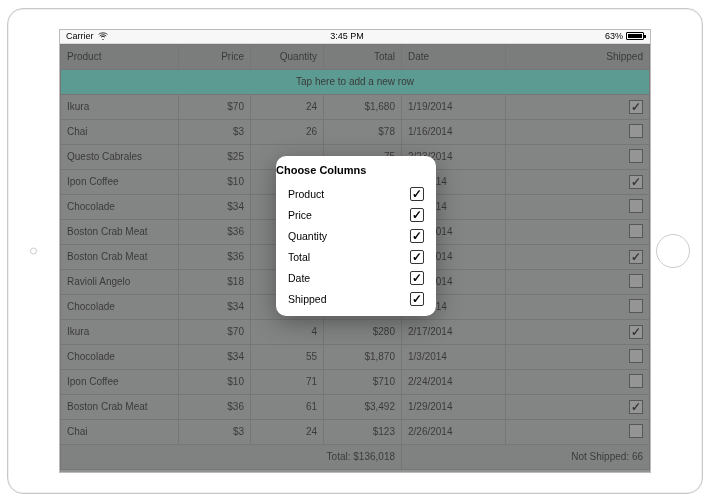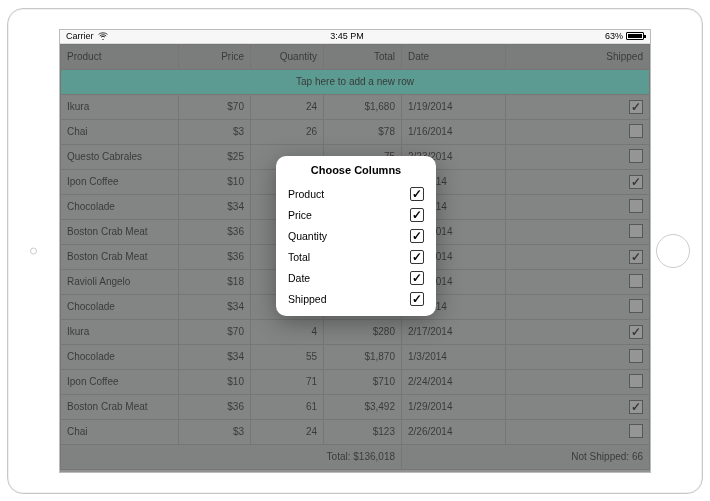--- a/index.html
+++ b/index.html
@@ -86,21 +86,21 @@
 
   
   .popup {
     position: absolute; z-index: 10;
     left: 216px; top: 112px;
     width: 160px;
     background: #fff; border-radius: 10px;
     box-shadow: 0 6px 24px rgba(0,0,0,0.35);
     overflow: hidden;
   }
-  .popup-title { text-align: center; font-weight: 600; font-size: 11px; padding: 8px 0 6px; }
+  .popup-title { text-align: left; font-weight: 600; font-size: 11px; padding: 8px 0 6px; }
   .popup-list { padding: 2px 12px 6px 12px; }
   .popup-row { display: flex; align-items: center; justify-content: space-between; height: 21px; font-size: 10.5px; }
   .popup-row .pcheck {
     width: 14px; height: 14px; border: 1px solid #333; border-radius: 2px;
     display: inline-flex; align-items: center; justify-content: center; font-size: 12px;
   }
   .popup-row .pcheck.checked::before { content: "✓"; font-weight: 700; }
   .popup-actions { display: flex; border-top: 1px solid #ddd; padding: 6px 0 8px; }
   .popup-actions div { flex: 1; text-align: center; font-size: 11px; color: #2a7cff; cursor: pointer; }
 </style>

